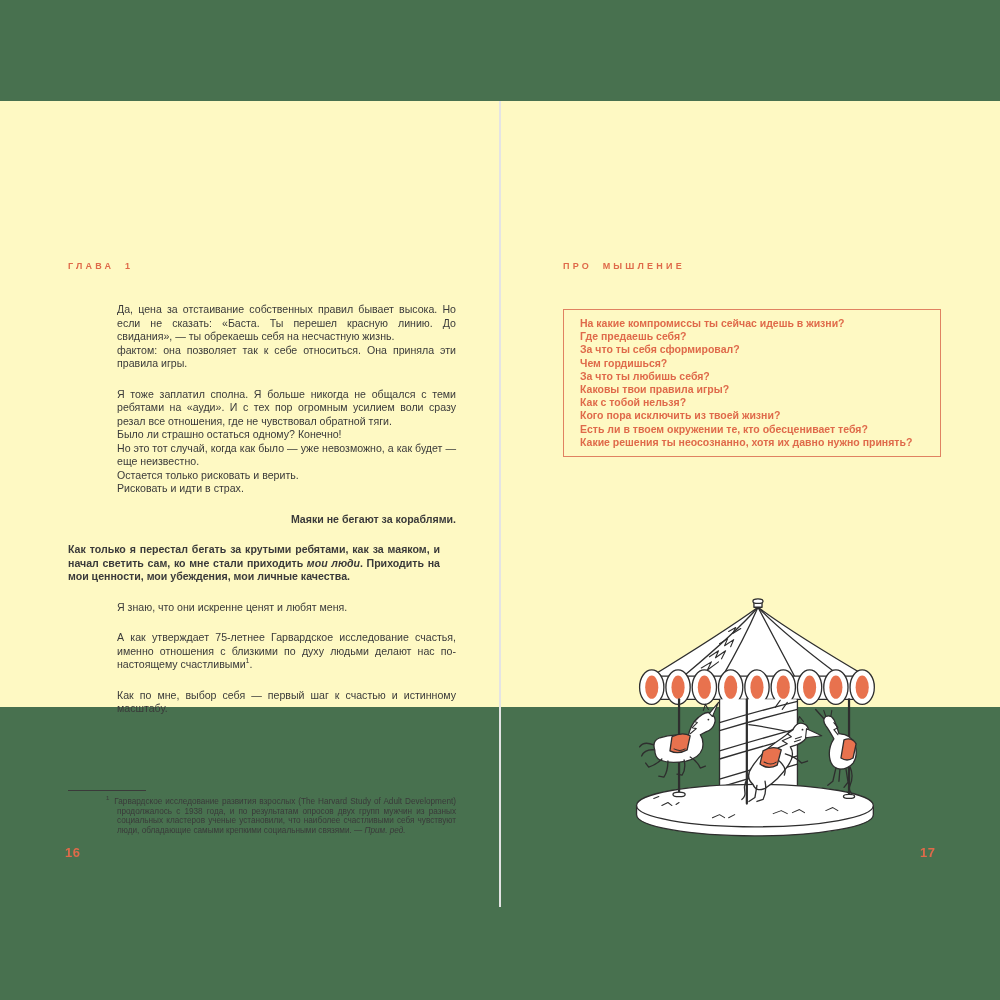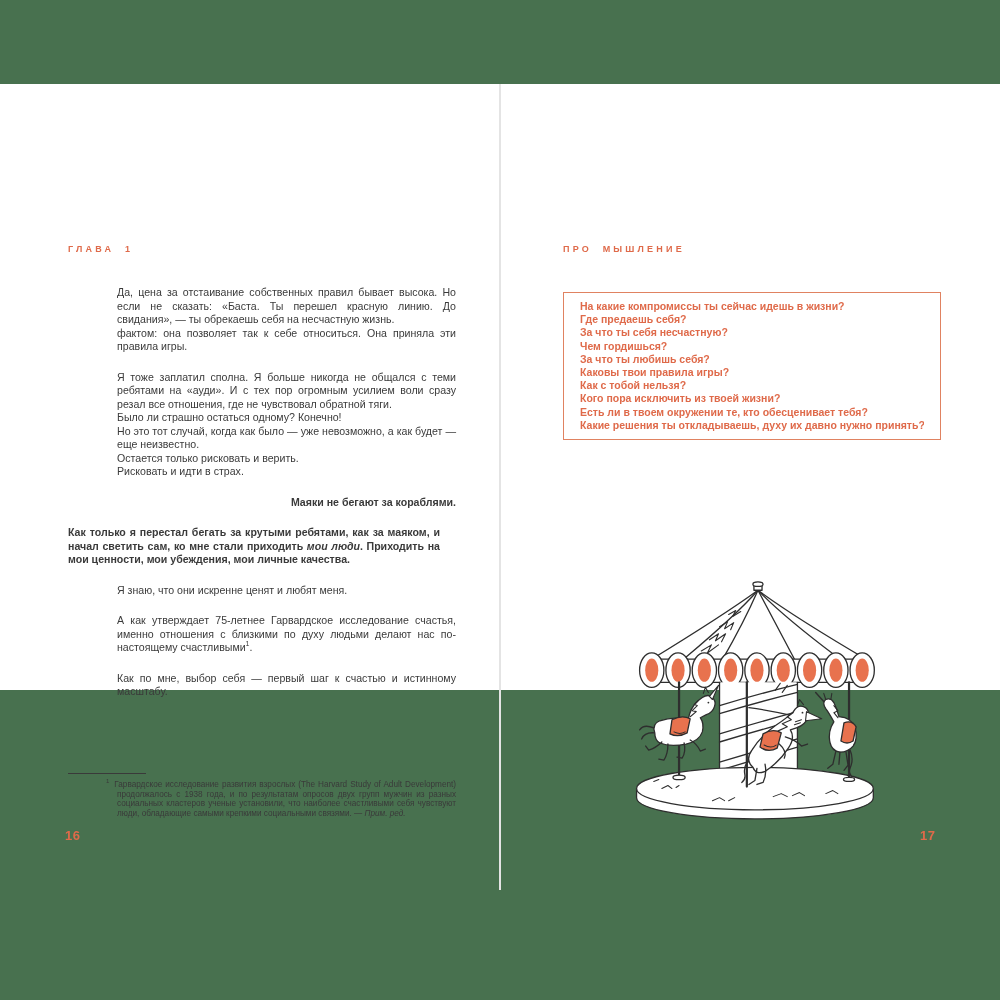--- a/index.html
+++ b/index.html
@@ -3,22 +3,22 @@
 <meta charset="utf-8">
 <style>
   html,body{margin:0;padding:0;}
   body{
     width:1000px;height:1000px;overflow:hidden;position:relative;
     background:#48714F;
     font-family:"Liberation Sans", sans-serif;
     -webkit-font-smoothing:antialiased;
   }
   .spread{
-    position:absolute;left:0;top:84px;width:1000px;height:606px;
-    background:#ffffff;
+    position:absolute;left:0;top:101px;width:1000px;height:606px;
+    background:#fef9c3;
   }
   .gutter{
     position:absolute;left:499px;top:0;width:2px;height:806px;
     background:linear-gradient(to right,#ffffff,#c9c9c9,#ffffff);
   }
   .chapter-header{
     position:absolute;
     font-size:9px;font-weight:bold;letter-spacing:3.2px;word-spacing:5px;
     color:#DF6A4A;
   }
@@ -115,28 +115,28 @@
 
     <div class="page-num pn-left">16</div>
   </div>
 
   <div>
     <div class="chapter-header hdr-right">ПРО МЫШЛЕНИЕ</div>
 
     <div class="questions-box">
       <div class="q-line">На какие компромиссы ты сейчас идешь в жизни?</div>
       <div class="q-line">Где предаешь себя?</div>
-      <div class="q-line">За что ты себя несчастную?</div>
+      <div class="q-line">За что ты себя сформировал?</div>
       <div class="q-line">Чем гордишься?</div>
       <div class="q-line">За что ты любишь себя?</div>
       <div class="q-line">Каковы твои правила игры?</div>
       <div class="q-line">Как с тобой нельзя?</div>
       <div class="q-line">Кого пора исключить из твоей жизни?</div>
       <div class="q-line">Есть ли в твоем окружении те, кто обесценивает тебя?</div>
-      <div class="q-line">Какие решения ты откладываешь, духу их давно нужно принять?</div>
+      <div class="q-line">Какие решения ты неосознанно, хотя их давно нужно принять?</div>
     </div>
 
     <svg class="illustration" viewBox="0 0 270 255" fill="none" stroke="#2e2e2e" stroke-width="1.3" stroke-linecap="round" stroke-linejoin="round">
 
       <g>
         <path d="M133,20 Q100,44 25,90 L243,90 Q168,46 133,20 Z" fill="#ffffff"></path>
         <path d="M133,20 Q112,44 62,86"></path>
         <path d="M133,20 Q119,52 97,90"></path>
         <path d="M133,20 Q150,52 170,90"></path>
         <path d="M133,20 Q157,45 210,85"></path>

